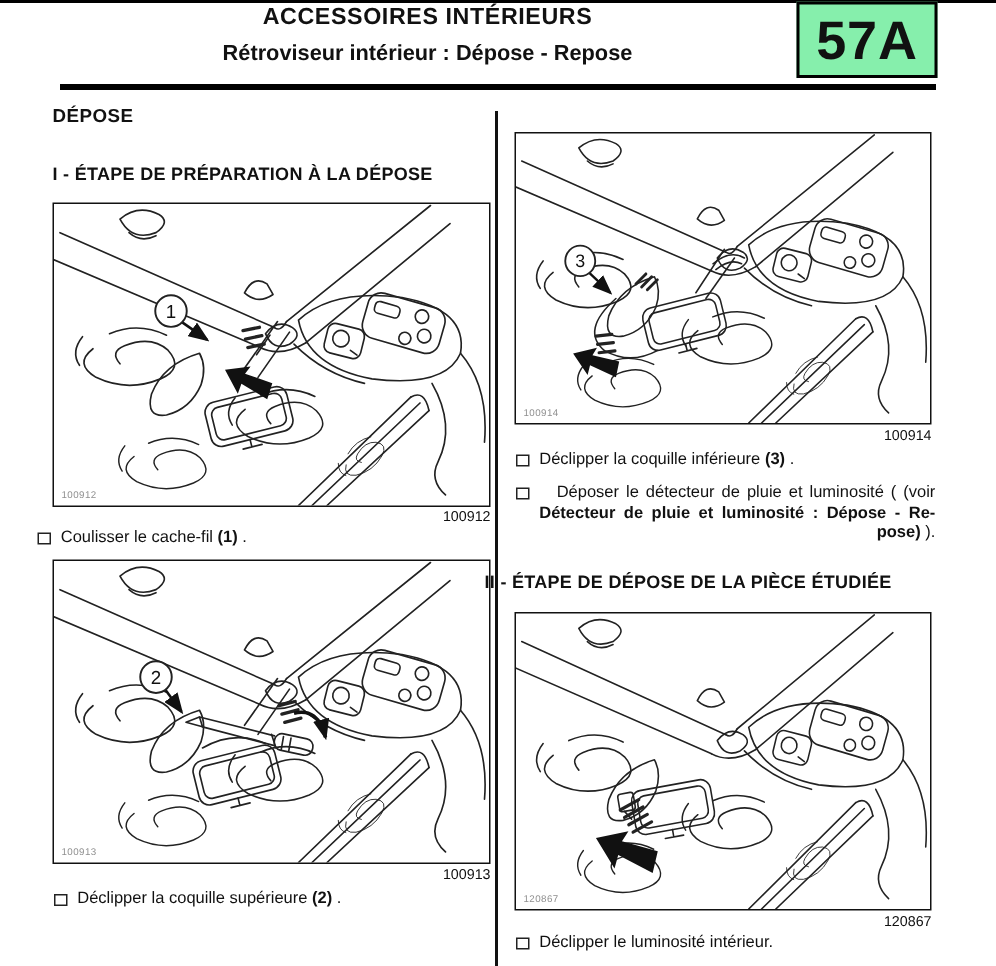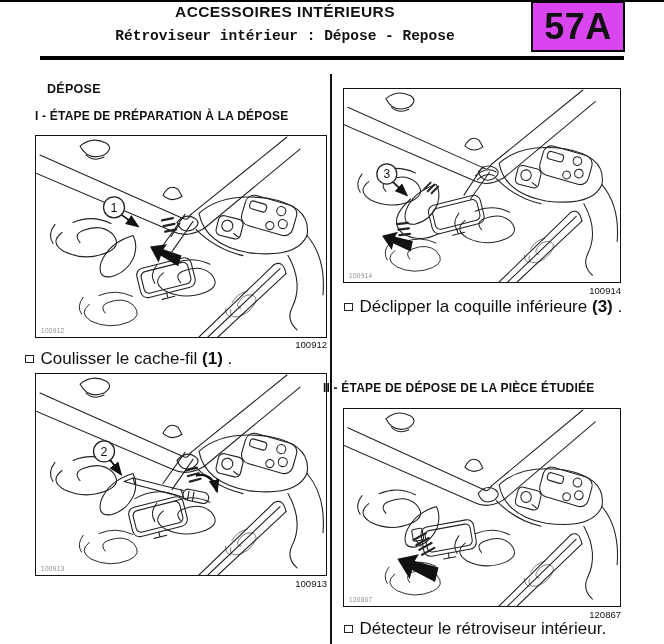--- a/index.html
+++ b/index.html
@@ -1,43 +1,43 @@
 <!DOCTYPE html>
 <html><head>
 <meta charset="utf-8">
 <style>
   html,body{margin:0;padding:0;background:#fff;}
   .page{position:relative;width:664px;height:644px;background:#fff;overflow:hidden;
         font-family:"Liberation Sans","DejaVu Sans",sans-serif;color:#111;padding-left:41px;}
   .rule-top{position:absolute;left:0;top:0;width:664px;height:2px;background:#000;}
   .hdr-titles{position:absolute;left:40px;top:3px;width:490px;text-align:center;}
   .hdr-title{font-size:15.5px;font-weight:bold;letter-spacing:.4px;}
-  .hdr-sub{font-size:14.5px;font-weight:bold;margin-top:7px;font-family:Liberation Mono, monospace;}
+  .hdr-sub{font-size:14.5px;font-weight:bold;margin-top:7px;}
   .code-box{position:absolute;left:531px;top:1px;width:90px;height:47px;border:2.4px solid #000;
             display:flex;align-items:center;justify-content:center;
-            font-size:36px;font-weight:bold;letter-spacing:.5px;background:#d946ef;}
+            font-size:36px;font-weight:bold;letter-spacing:.5px;background:#86efac;}
   .rule-thick{position:absolute;left:40px;top:56px;width:584px;height:3.6px;background:#000;}
   .v-divider{position:absolute;left:330px;top:74px;width:1.6px;height:570px;background:#111;}
-  .sec-h{position:absolute;left:35px;top:70px;margin:12px;font-size:12.5px;font-weight:bold;letter-spacing:.3px;}
+  .sec-h{position:absolute;left:35px;top:70px;margin:0;font-size:12.5px;font-weight:bold;letter-spacing:.3px;}
   .step-h{position:absolute;margin:0;font-size:12px;font-weight:bold;letter-spacing:.2px;}
   .step1{left:35px;top:109px;}
   .step2{left:323px;top:381px;}
   .fig{position:absolute;border:1.6px solid #111;background:#fff;box-sizing:border-box;}
   .fig svg{display:block;width:100%;height:100%;}
   .fig1{left:35px;top:135px;width:292px;height:203px;}
   .fig2{left:35px;top:373px;width:292px;height:203px;}
   .fig3{left:343px;top:88px;width:278px;height:195px;}
   .fig4{left:343px;top:408px;width:278px;height:199px;}
   .wm{position:absolute;left:5px;bottom:3px;font-size:6.5px;color:#8f8f8f;letter-spacing:.3px;}
   .figlab{position:absolute;font-size:9.5px;text-align:right;color:#111;}
   .lab1{left:35px;top:339px;width:292px;}
   .lab2{left:35px;top:578px;width:292px;}
   .lab3{left:343px;top:285px;width:278px;}
   .lab4{left:343px;top:609px;width:278px;}
-  .bullet{position:absolute;display:flex;font-size:17px;line-height:13.5px;text-align:right;}
+  .bullet{position:absolute;display:flex;font-size:11px;line-height:13.5px;text-align:right;}
   .b1{left:24px;top:352px;width:296px;}
   .b2{left:35px;top:593px;width:296px;}
   .b3{left:343px;top:300px;width:290px;}
   .b4{left:343px;top:322px;width:290px;}
   .b5{left:343px;top:622px;width:290px;}
   .cb{flex:none;width:6.5px;height:6.5px;border:1.2px solid #222;margin:2.5px 7px 0 1px;background:#fff;}
   .b-ref{font-weight:bold;}
   .jl1{word-spacing:1.6px;}
   .jl2{font-weight:bold;word-spacing:2.6px;}
   
@@ -177,20 +177,24 @@
       <path class="ldr" d="M74,85 L85,100"></path>
       <g>
         <circle class="co-circle" cx="68" cy="77" r="10.5"></circle>
         <text class="co-text" x="68" y="81.5" text-anchor="middle">2</text>
       </g>
     </svg>
     <span class="wm">100913</span>
   </figure>
   <div class="figlab lab2">100913</div>
 
+  <p class="bullet b2" style="margin:0">
+    <span class="cb"></span>
+    <span><span>Déclipper la coquille supérieure </span><span class="b-ref">(2)</span><span> .</span></span>
+  </p>
 
   <figure class="fig fig3" style="margin:0">
     <svg viewBox="0 0 290 200" preserveAspectRatio="none">
       <g class="ln">
         <use href="#scene"></use>
         <g>
           <path d="M146,80 L126,110"></path>
           <path d="M153,86 L133,114"></path>
         </g>
         <path d="M138,90 Q150,80 160,86 M140,94 Q150,86 158,90"></path>
@@ -210,20 +214,28 @@
     </svg>
     <span class="wm">100914</span>
   </figure>
   <div class="figlab lab3">100914</div>
 
   <p class="bullet b3" style="margin:0">
     <span class="cb"></span>
     <span><span>Déclipper la coquille inférieure </span><span class="b-ref">(3)</span><span> .</span></span>
   </p>
 
+  <p class="bullet b4" style="margin:0">
+    <span class="cb"></span>
+    <span>
+      <span class="jl1" style="display:block">Déposer le détecteur de pluie et luminosité ( (voir</span>
+      <span class="jl2" style="display:block">Détecteur de pluie et luminosité : Dépose - Re-</span>
+      <span style="display:block"><span class="b-ref">pose)</span><span> ).</span></span>
+    </span>
+  </p>
 
   <h3 class="step-h step2">II - ÉTAPE DE DÉPOSE DE LA PIÈCE ÉTUDIÉE</h3>
 
   <figure class="fig fig4" style="margin:0">
     <svg viewBox="0 0 290 200" preserveAspectRatio="none">
       <g class="ln">
         <use href="#scene"></use>
         <g transform="translate(110,131) rotate(-10)">
           <rect x="-37" y="-15" width="11" height="12" rx="2"></rect>
           <path d="M-34,-3 L-30,3"></path>
@@ -234,16 +246,16 @@
         </g>
       </g>
       <use href="#fatarrow" transform="translate(56,152) rotate(24) scale(1.35)"></use>
     </svg>
     <span class="wm">120867</span>
   </figure>
   <div class="figlab lab4">120867</div>
 
   <p class="bullet b5" style="margin:0">
     <span class="cb"></span>
-    <span>Détecteur le rétroviseur intérieur.</span>
+    <span>Déclipper le luminosité intérieur.</span>
   </p>
 
 </div>
 
 </body></html>

